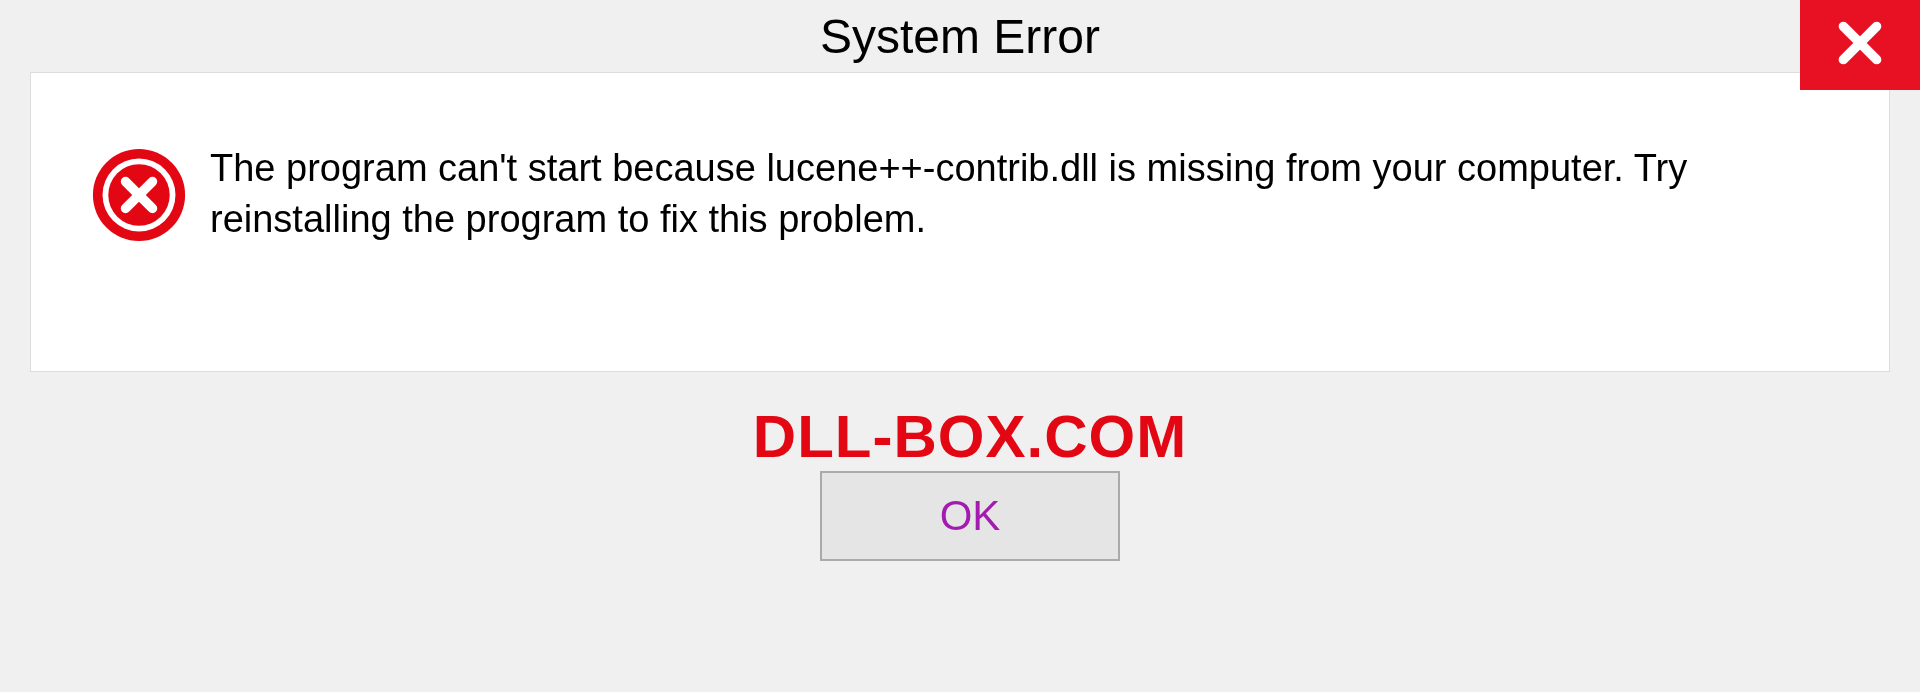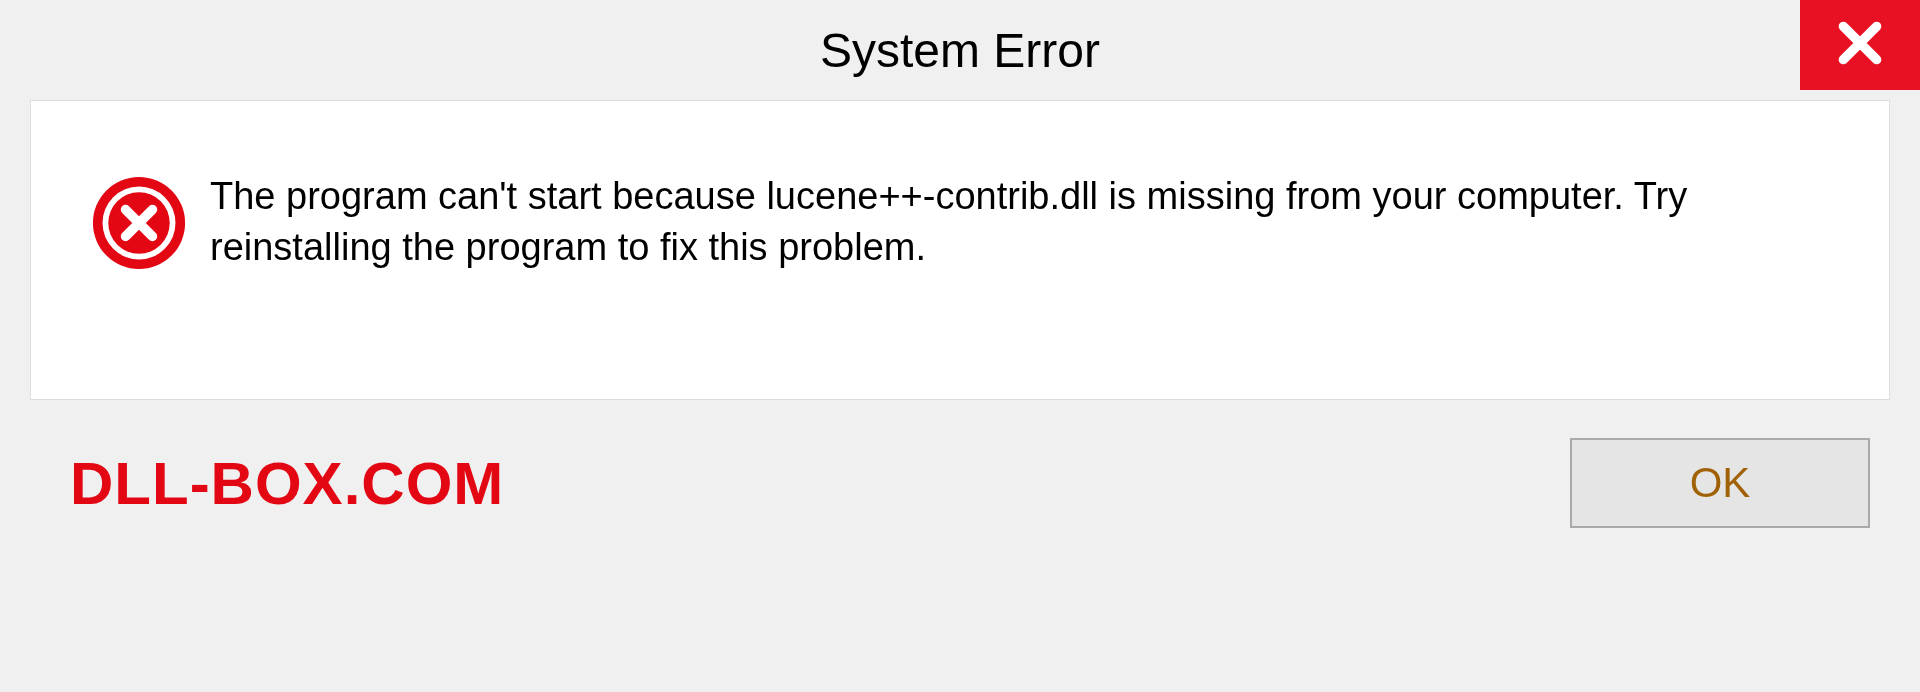--- a/index.html
+++ b/index.html
@@ -15,21 +15,21 @@
       position: relative;
       overflow: hidden;
     }
     .dialog {
       width: 100%;
       height: 100%;
       background: #f0f0f0;
       position: relative;
     }
     .titlebar {
-      height: 100px;
+      height: 72px;
       display: flex;
       align-items: center;
       justify-content: center;
       position: relative;
       text-align: right;
     }
     .titlebar-title {
       font-size: 48px;
       font-weight: 400;
       color: #000;
@@ -70,40 +70,41 @@
       width: 100%;
       height: 100%;
     }
     .error-message {
       font-size: 38px;
       color: #000;
       line-height: 1.35;
       padding-right: 20px;
     }
     .footer {
-      margin: 8px 30px;
+      margin: 0 30px;
       padding: 30px 20px 40px 40px;
       display: flex;
       align-items: center;
       justify-content: space-between;
+      flex-direction: column;
     }
     .watermark {
       font-size: 60px;
       font-weight: 900;
       color: #e30613;
       letter-spacing: 1px;
       font-family: Arial, sans-serif;
     }
     .ok-btn {
       width: 300px;
       height: 90px;
       background: #e5e5e5;
       border: 2px solid #aaa;
       font-size: 42px;
-      color: #a16207;
+      color: #a21caf;
       cursor: pointer;
       display: flex;
       align-items: center;
       justify-content: center;
       font-family: "Segoe UI", Tahoma, Geneva, sans-serif;
     }
   </style>
 </head>
 <body>
 

